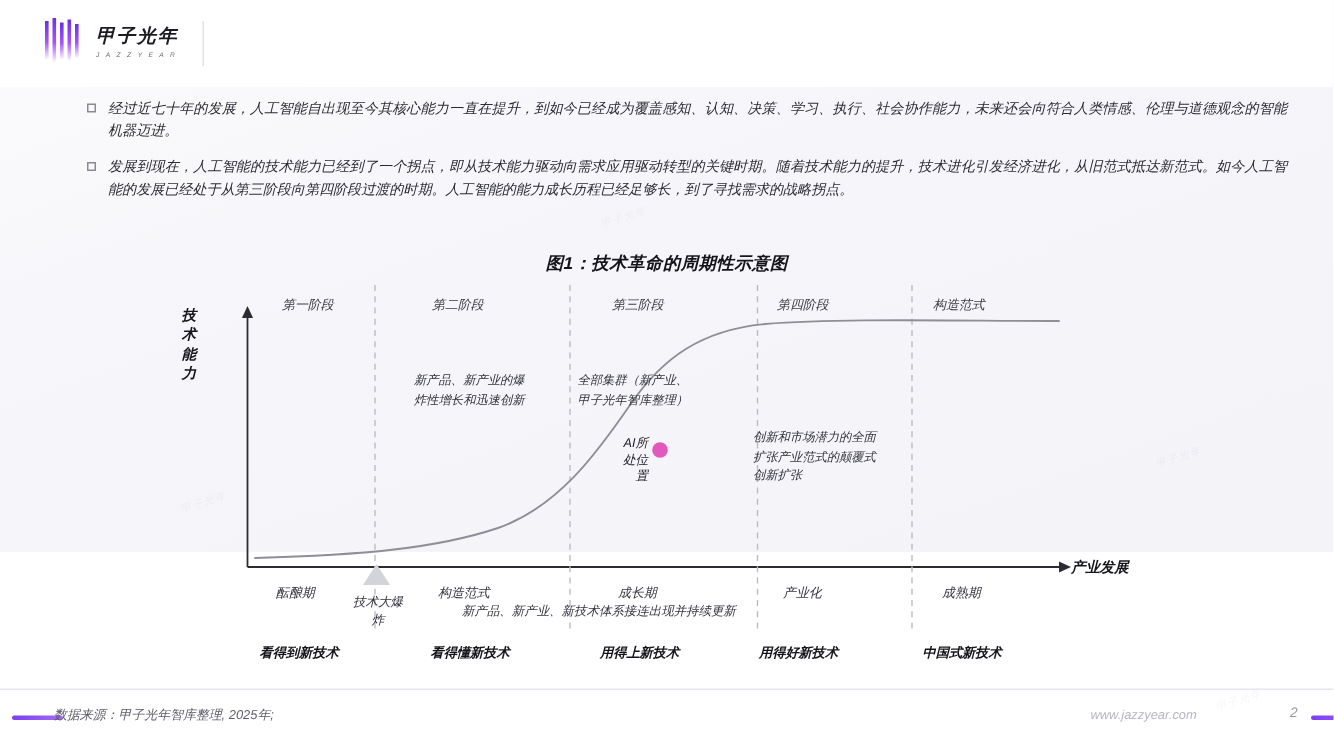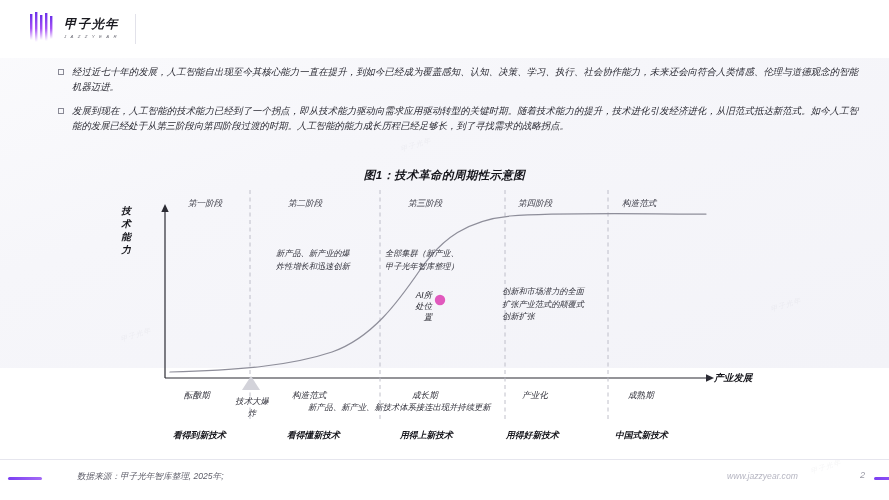--- a/index.html
+++ b/index.html
@@ -134,21 +134,21 @@
     width: 889px; height: 1px; background: #e6e6ee;
   }
   .footer-dash {
     position: absolute; left: 8px; top: 477px;
     width: 34px; height: 2.5px;
     background: linear-gradient(90deg, #7b3ff2, #a46bf5);
     border-radius: 2px;
   }
   .footer-src {
     position: absolute; left: 36px; top: 471px;
-    font-size: 8.6px; color: #5c5c68; margin-left: 41px;
+    font-size: 8.6px; color: #5c5c68;
   }
   .footer-url {
     position: absolute; left: 727px; top: 471px;
     font-size: 8.6px; color: #b6b6c2;
   }
   .footer-page {
     position: absolute; left: 860px; top: 470px;
     font-size: 9.2px; color: #9a9aa6;
   }
   .footer-bar {

